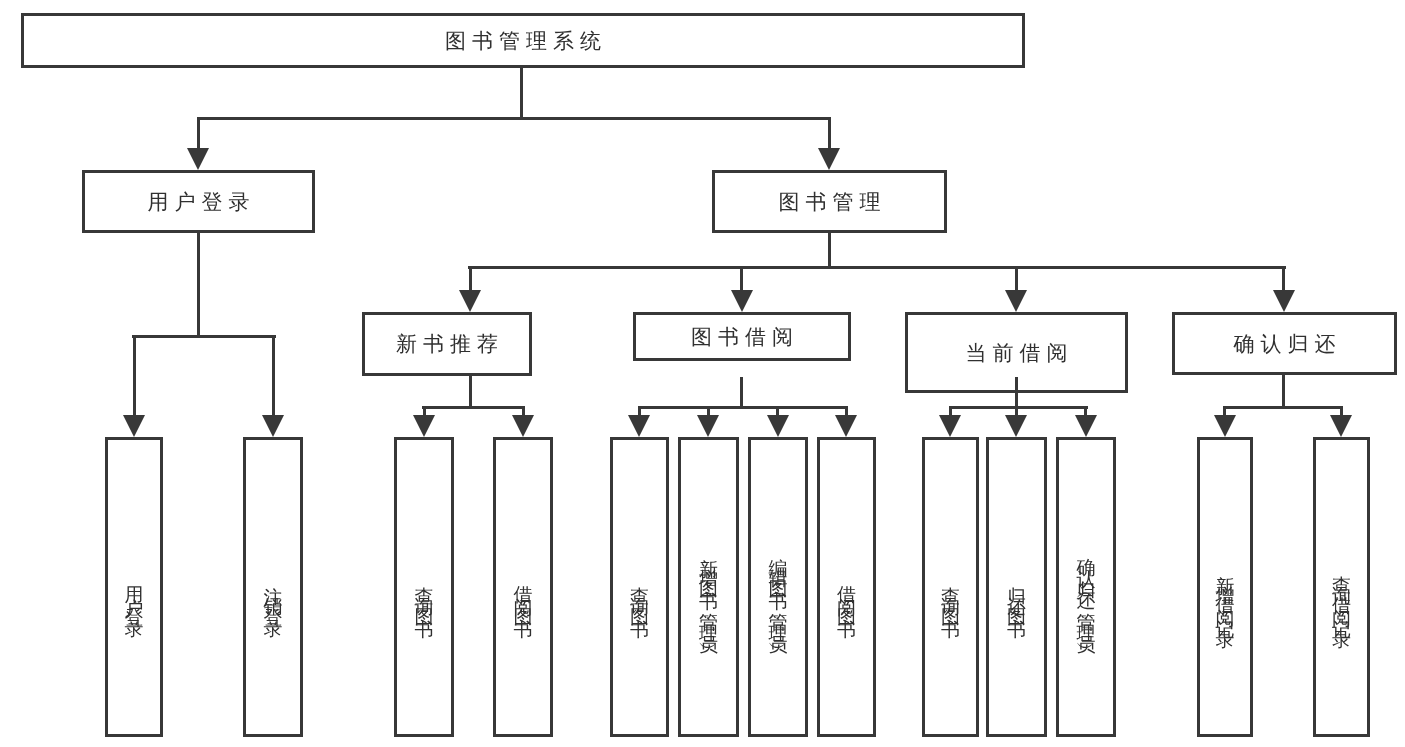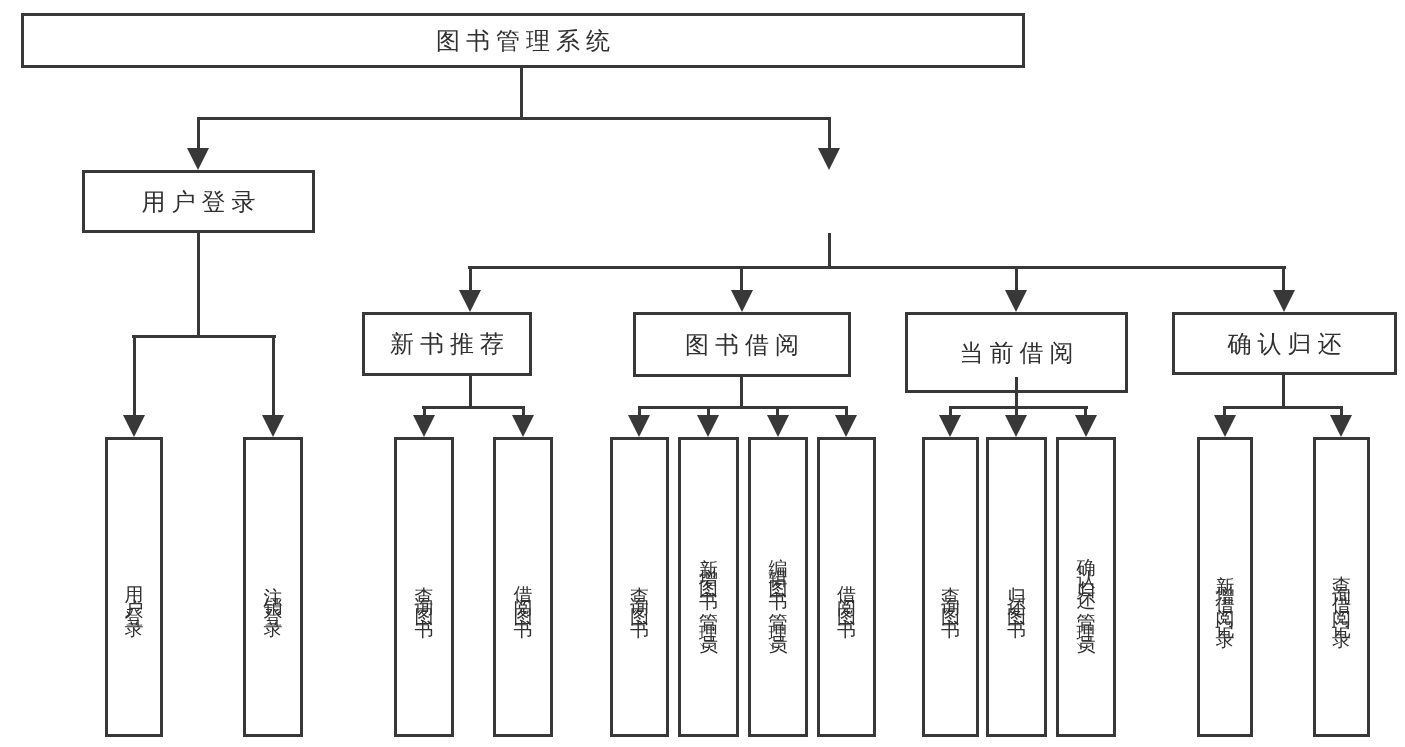--- a/index.html
+++ b/index.html
@@ -14,21 +14,21 @@
     position:absolute;
     box-sizing:border-box;
     border:3px solid #383838;
     background:#ffffff;
     color:#303030;
     display:flex;
     align-items:center;
     justify-content:center;
   }
   .node-h{
-    font-size:24px;
+    font-size:21px;
     letter-spacing:6px;
     text-indent:6px;
     white-space:nowrap;
   }
   .node-v{
     writing-mode:vertical-rl;
     text-orientation:mixed;
     font-size:19px;
     letter-spacing:11px;
     padding-top:11px;
@@ -51,23 +51,24 @@
   }
 </style>
 </head>
 <body>
 
 <div class="stage">
 
   <div class="node node-h" style="left:21px;top:13px;width:1004px;height:55px;">图书管理系统</div>
 
   <div class="node node-h" style="left:82px;top:170px;width:233px;height:63px;">用户登录</div>
+  <div class="node node-h" style="left:712px;top:170px;width:235px;height:63px;">图书管理</div>
 
   <div class="node node-h" style="left:362px;top:312px;width:170px;height:64px;">新书推荐</div>
-  <div class="node node-h" style="left:633px;top:312px;width:218px;height:65px;">图书借阅</div>
+  <div class="node node-h" style="left:633px;top:312px;width:218px;height:49px;">图书借阅</div>
   <div class="node node-h" style="left:905px;top:312px;width:223px;height:81px;">当前借阅</div>
   <div class="node node-h" style="left:1172px;top:312px;width:225px;height:63px;">确认归还</div>
 
   <div class="node node-v" style="left:105px;top:437px;width:58px;height:300px;">用户登录</div>
   <div class="node node-v" style="left:243px;top:437px;width:60px;height:300px;">注销登录</div>
 
   <div class="node node-v" style="left:394px;top:437px;width:60px;height:300px;">查询图书</div>
   <div class="node node-v" style="left:493px;top:437px;width:60px;height:300px;">借阅图书</div>
 
   <div class="node node-v" style="left:610px;top:437px;width:59px;height:300px;">查询图书</div>

